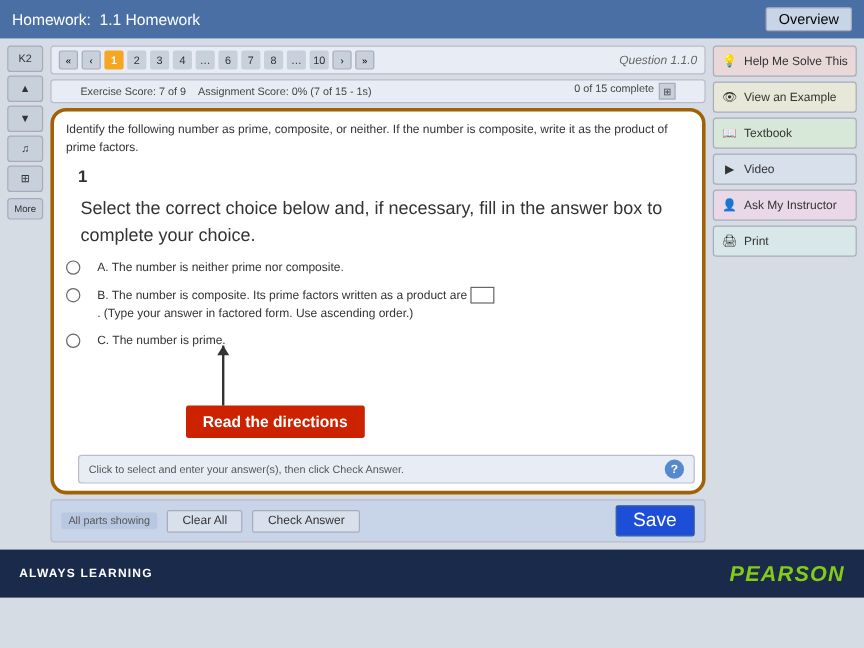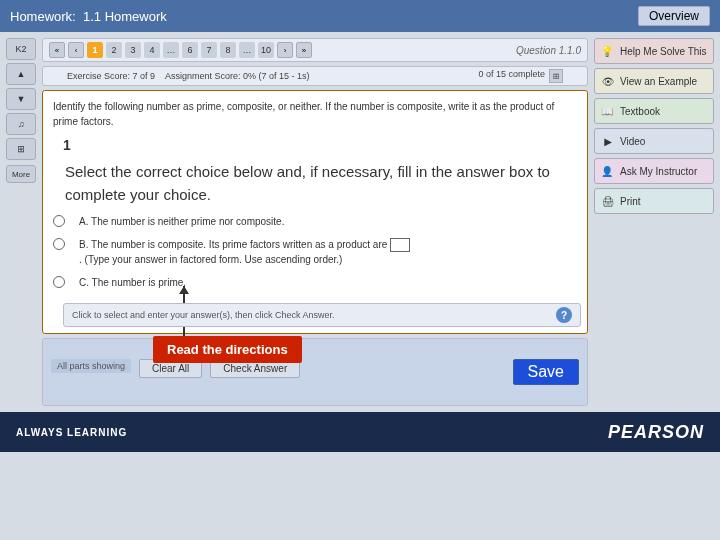--- a/index.html
+++ b/index.html
@@ -35,21 +35,21 @@
       border: 1px solid #aab;
       padding: 2px 10px;
       font-size: 12px;
       cursor: pointer;
       border-radius: 2px;
     }
 
     
     .main-content {
       display: flex;
-      height: 380px;
+      height: 426px;
       padding: 6px;
       gap: 6px;
     }
 
     
     .left-sidebar {
       width: 30px;
       display: flex;
       flex-direction: column;
       gap: 3px;
@@ -163,22 +163,22 @@
       display: flex;
       align-items: center;
       justify-content: center;
       font-size: 8px;
       cursor: pointer;
     }
 
     
     .question-area {
       background: white;
-      border: 1px solid #a16207;
-      border-radius: 3px;
+      border: 3px solid #a16207;
+      border-radius: 13px;
       padding: 8px 10px;
       flex: 1;
       position: relative;
     }
     .question-text {
       font-size: 10px;
       color: #333;
       line-height: 1.5;
       margin-bottom: 8px;
     }
@@ -268,23 +268,23 @@
       font-size: 10px;
       font-weight: bold;
       cursor: pointer;
     }
 
     
     .action-bar {
       background: #c8d4e8;
       border: 1px solid #bbc;
       border-radius: 3px;
-      padding: 20px 8px;
-      display: flex;
-      align-items: flex-start;
+      padding: 4px 8px;
+      display: flex;
+      align-items: center;
       gap: 8px;
     }
     .all-parts-label {
       font-size: 9px;
       color: #555;
       background: #b8c8e0;
       padding: 2px 6px;
       border-radius: 2px;
     }
     .action-btn {
@@ -353,21 +353,21 @@
     .footer-left {
       color: white;
       font-size: 10px;
       letter-spacing: 1px;
     }
     .footer-left span {
       font-weight: bold;
     }
     .footer-right {
       margin-left: auto;
-      color: #ffffff;
+      color: #84cc16;
       font-size: 18px;
       font-weight: bold;
       font-style: italic;
       letter-spacing: 1px;
     }
   </style>
 </head>
 <body>
 
 <div class="top-bar">

